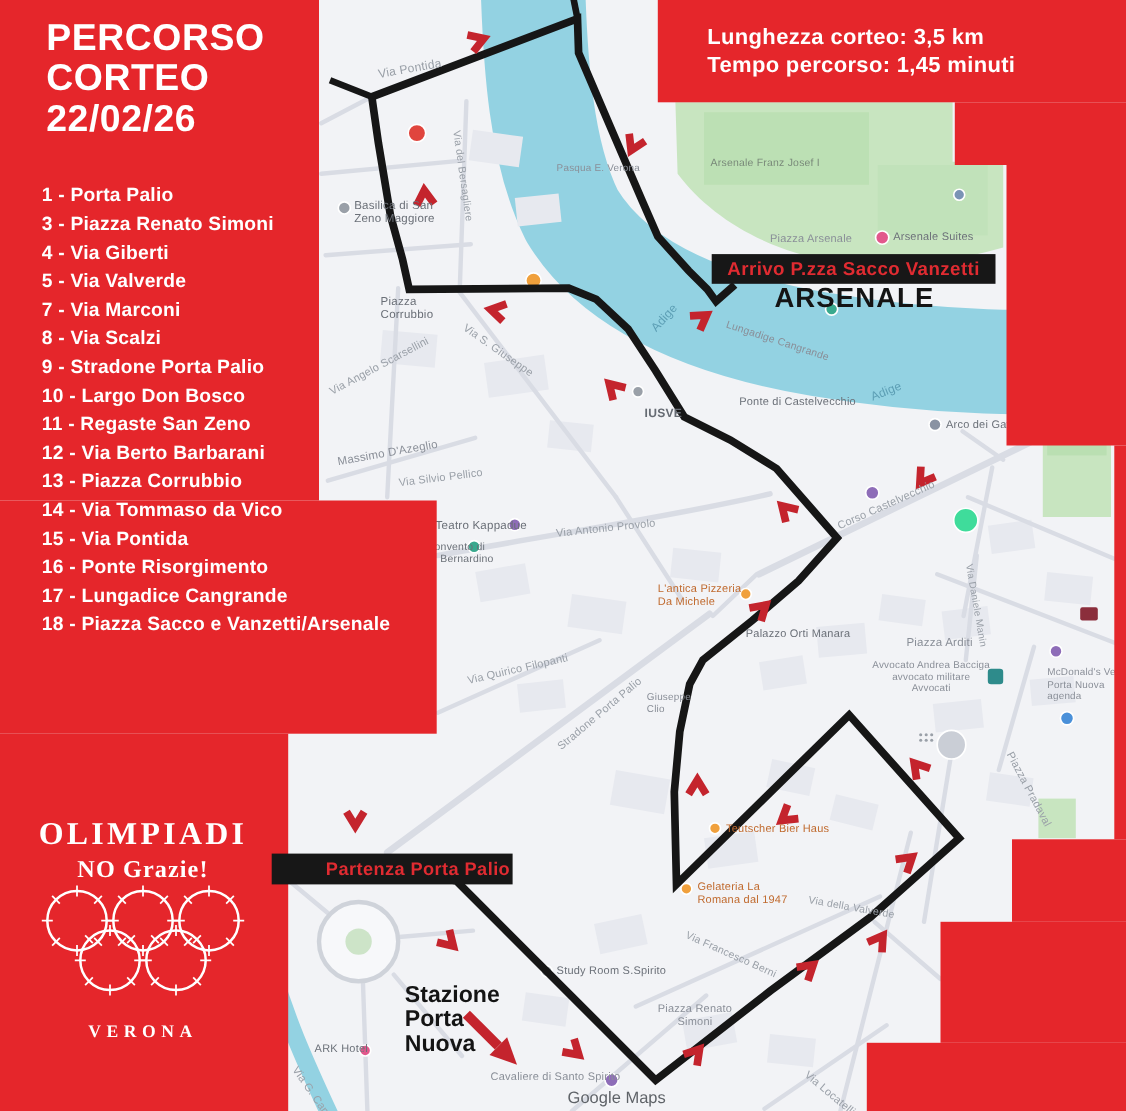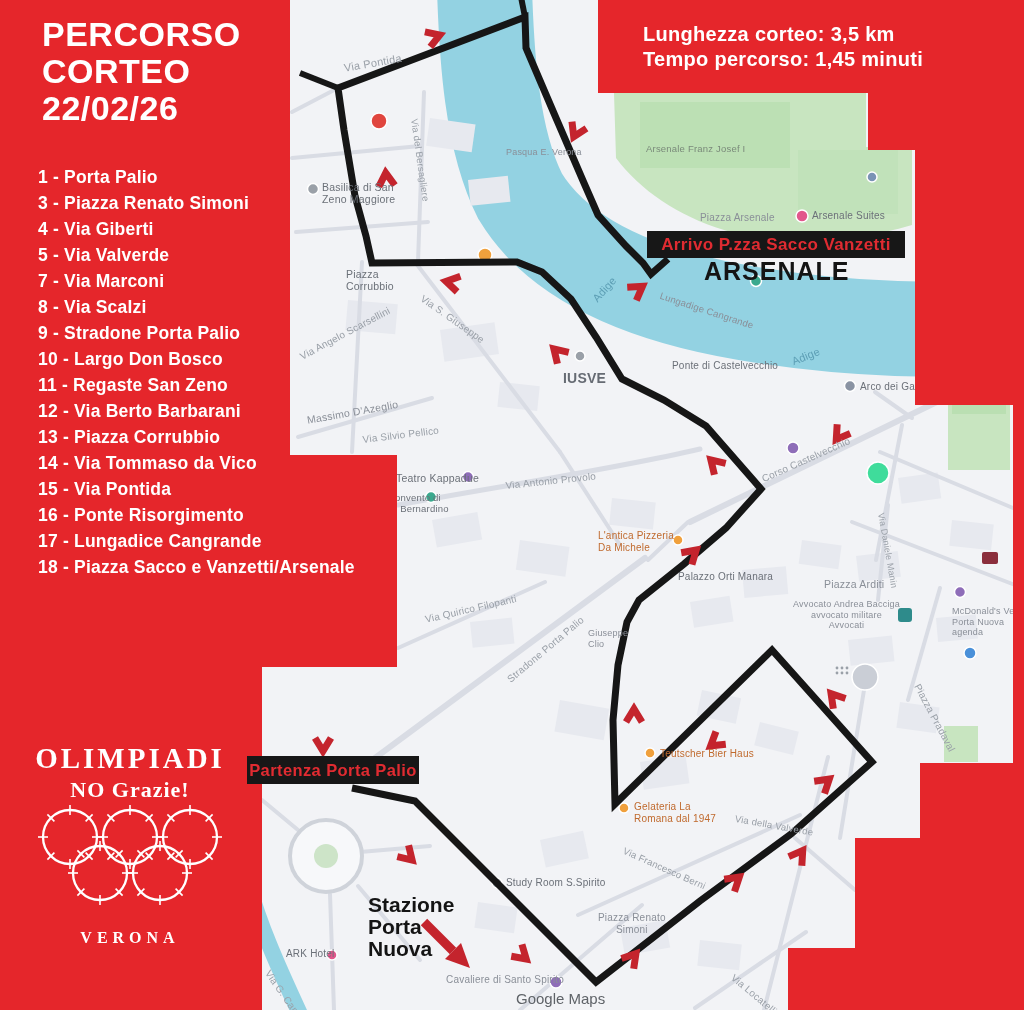--- a/index.html
+++ b/index.html
@@ -13,21 +13,21 @@
   .red{position:absolute;background:var(--red);z-index:3;}
   .overlay{position:absolute;z-index:4;}
   .blackbox{background:#171717;color:#e02b31;font-weight:700;text-align:center;
             display:flex;align-items:center;justify-content:center;letter-spacing:.4px;}
   #title{left:42px;top:16px;color:#fff;font-weight:900;font-size:34px;line-height:37px;letter-spacing:.5px;}
   #info-box{left:643px;top:22px;color:#fff;font-weight:800;font-size:20px;line-height:25px;letter-spacing:.3px;}
   #route-list{left:38px;top:164px;color:#fff;}
   .route-item{font-size:17.5px;font-weight:700;height:26px;line-height:26px;letter-spacing:.2px;}
   #arrivo-box{left:647px;top:231px;width:258px;height:27px;font-size:17px;}
   #arsenale-label{left:704px;top:257px;color:#141414;font-weight:900;font-size:25px;letter-spacing:1px;}
-  #partenza-box{left:247px;top:756px;width:172px;height:28px;font-size:16.5px;}
+  #partenza-box{left:247px;top:776px;width:172px;height:28px;font-size:16.5px;padding-left:47px;}
   #stazione-label{left:368px;top:894px;color:#141414;font-weight:700;font-size:21px;line-height:22px;white-space:pre-line;}
   #gmaps{left:516px;top:990px;color:#5f6368;font-weight:500;font-size:15px;text-align:right;}
   #logo{left:28px;top:742px;width:204px;text-align:center;color:#fff;font-family:"Liberation Serif",serif;}
   #logo-title{font-weight:700;font-size:29px;letter-spacing:3px;}
   #logo-sub{font-weight:700;font-size:22px;letter-spacing:1px;margin-top:2px;}
   #logo-city{font-weight:700;font-size:16px;letter-spacing:5px;margin-top:16px;}
   .chev{fill:none;stroke:#c4242d;stroke-width:7;stroke-linejoin:miter;stroke-linecap:butt;}
 </style>
 </head>
 <body>
@@ -195,21 +195,21 @@
       <div class="mlabel" style="left: 306px; top: 414px; font-size: 10.5px; color: rgb(138, 143, 152); transform: rotate(-10deg);">Massimo D'Azeglio</div>
       <div class="mlabel" style="left: 362px; top: 434px; font-size: 10px; color: rgb(154, 160, 168); transform: rotate(-7deg);">Via Silvio Pellico</div>
       <div class="mlabel" style="left: 396px; top: 472px; font-size: 10.5px; color: rgb(107, 112, 120);">Teatro Kappadue</div>
       <div class="mlabel" style="left: 388px; top: 492px; font-size: 9.5px; color: rgb(107, 112, 120);">Convento di
 S. Bernardino</div>
       <div class="mlabel" style="left: 505px; top: 480px; font-size: 10px; color: rgb(154, 160, 168); transform: rotate(-6deg);">Via Antonio Provolo</div>
       <div class="mlabel" style="left: 424px; top: 614px; font-size: 10px; color: rgb(154, 160, 168); transform: rotate(-13deg);">Via Quirico Filopanti</div>
       <div class="mlabel" style="left: 505px; top: 676px; font-size: 10px; color: rgb(154, 160, 168); transform: rotate(-40deg);">Stradone Porta Palio</div>
       <div class="mlabel" style="left: 420px; top: 118px; font-size: 9.5px; color: rgb(154, 160, 168); transform: rotate(82deg);">Via del Bersagliere</div>
       <div class="mlabel" style="left: 425px; top: 293px; font-size: 10px; color: rgb(154, 160, 168); transform: rotate(35deg);">Via S. Giuseppe</div>
-      <div class="mlabel" style="left: 563px; top: 370px; font-size: 14px; color: rgb(102, 107, 115); font-weight: 700;">IUSVE</div>
+      <div class="mlabel" style="left: 586px; top: 370px; font-size: 11px; color: rgb(102, 107, 115); font-weight: 700;">IUSVE</div>
       <div class="mlabel" style="left: 590px; top: 296px; font-size: 11px; color: rgb(93, 159, 181); transform: rotate(-48deg);">Adige</div>
       <div class="mlabel" style="left: 790px; top: 356px; font-size: 11px; color: rgb(93, 159, 181); transform: rotate(-22deg);">Adige</div>
       <div class="mlabel" style="left: 662px; top: 290px; font-size: 9.5px; color: rgb(138, 143, 152); transform: rotate(18deg);">Lungadige Cangrande</div>
       <div class="mlabel" style="left: 672px; top: 360px; font-size: 10px; color: rgb(107, 112, 120);">Ponte di Castelvecchio</div>
       <div class="mlabel" style="left: 860px; top: 381px; font-size: 10px; color: rgb(107, 112, 120);">Arco dei Gavi</div>
       <div class="mlabel" style="left: 760px; top: 474px; font-size: 10px; color: rgb(154, 160, 168); transform: rotate(-24deg);">Corso Castelvecchio</div>
       <div class="mlabel" style="left: 700px; top: 212px; font-size: 10px; color: rgb(138, 143, 152);">Piazza Arsenale</div>
       <div class="mlabel" style="left: 812px; top: 210px; font-size: 10px; color: rgb(107, 112, 120);">Arsenale Suites</div>
       <div class="mlabel" style="left: 646px; top: 143px; font-size: 9.5px; color: rgb(122, 138, 122);">Arsenale Franz Josef I</div>
       <div class="mlabel" style="left: 506px; top: 147px; font-size: 9px; color: rgb(138, 143, 152);">Pasqua E. Verona</div>

